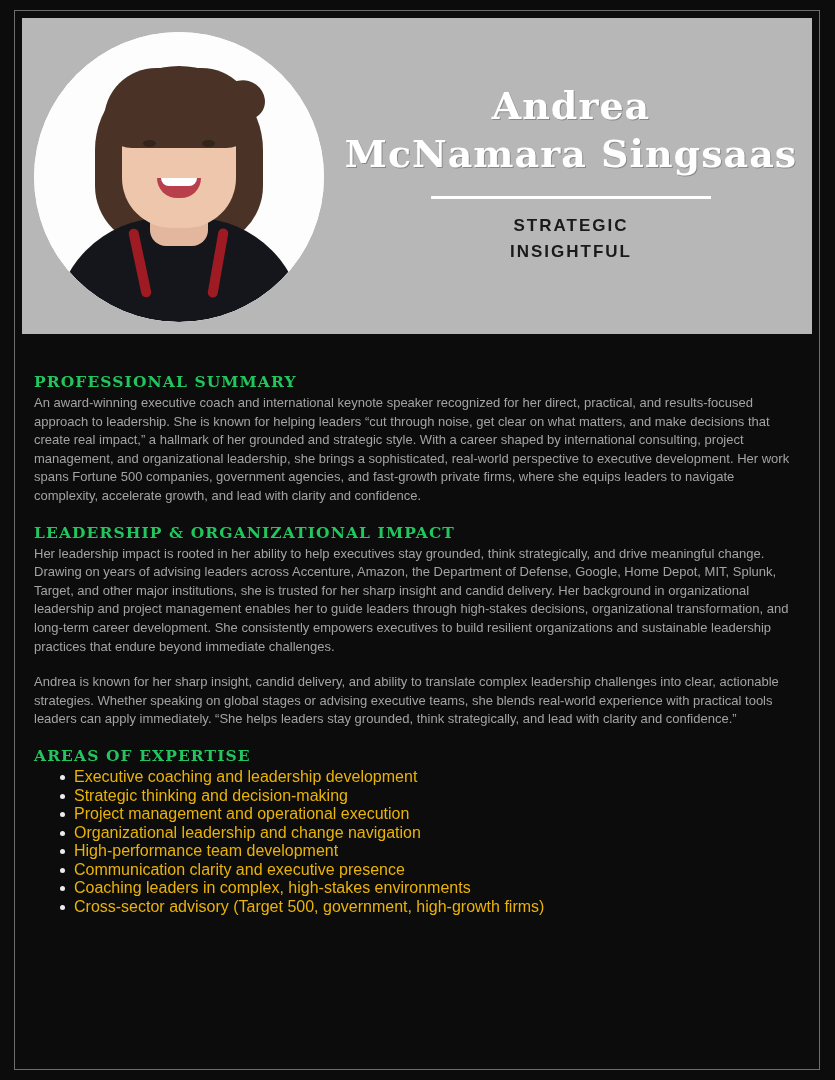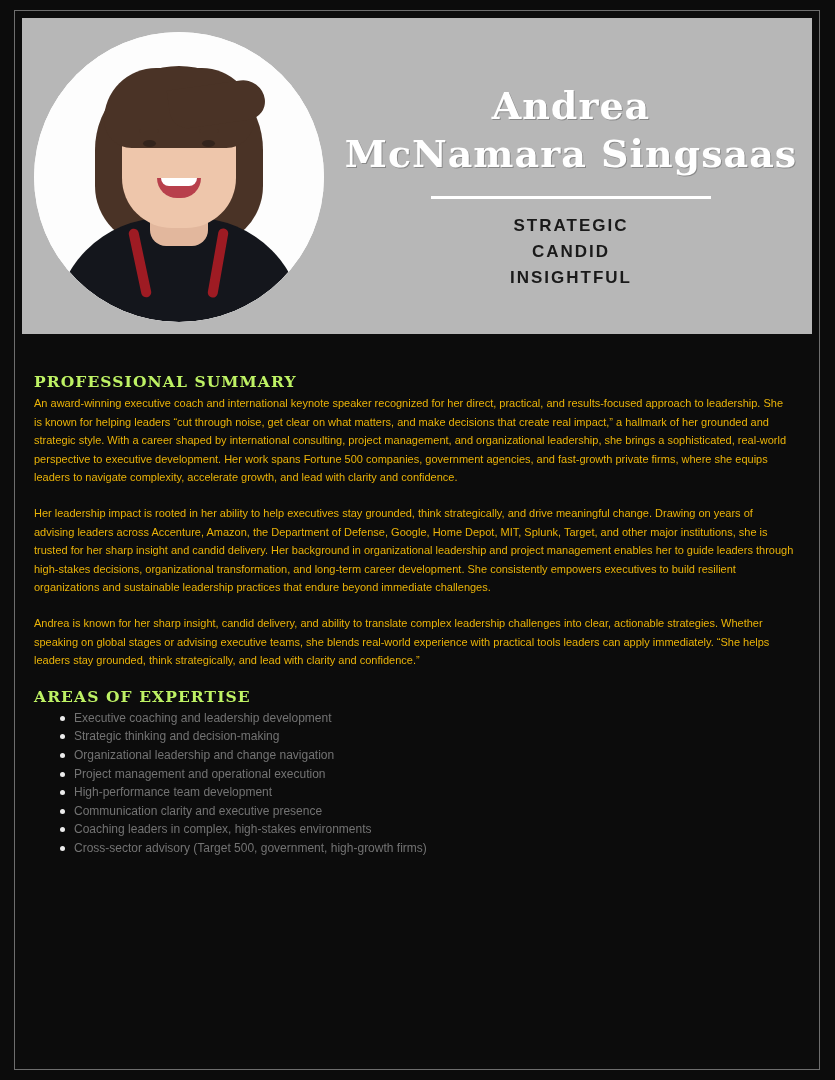--- a/index.html
+++ b/index.html
@@ -216,41 +216,41 @@
     top: 372px;
     width: 760px;
     color: #f2f2f2;
   }
   .section { margin-bottom: 17px; }
   .sec-title {
     font-family: "DejaVu Serif", serif;
     font-weight: 700;
     font-size: 15.5px;
     letter-spacing: 1.1px;
-    color: #bef264;
+    color: #22c55e;
     margin: 0 0 3px 0;
   }
   .sec-body {
     font-family: "Liberation Sans", sans-serif;
-    font-size: 11px;
+    font-size: 13px;
     line-height: 18.6px;
-    color: #eab308;
+    color: #a3a3a3;
     margin: 0;
     text-align: left;
   }
   ul.expertise {
     margin: 2px 0 0 0;
     padding-left: 26px;
     list-style: none;
   }
   ul.expertise li {
     position: relative;
-    font-size: 12px;
+    font-size: 16px;
     line-height: 18.6px;
-    color: #737373;
+    color: #eab308;
     padding-left: 14px;
   }
   ul.expertise li::before {
     content: "";
     position: absolute;
     left: 0;
     top: 7px;
     width: 5px;
     height: 5px;
     border-radius: 50%;
@@ -284,47 +284,47 @@
         <div class="ph-neck-l a"></div>
         <div class="ph-neck-l b"></div>
       </div>
     </div>
 
     <div class="name-block">
       <div class="name-line1">Andrea</div>
       <div class="name-line2">McNamara Singsaas</div>
       <div class="name-rule"></div>
       <div class="tagline">STRATEGIC</div>
-      <div class="tagline">CANDID</div>
       <div class="tagline">INSIGHTFUL</div>
     </div>
   </div>
 
   <div class="content">
 
     <div class="section">
       <h2 class="sec-title">PROFESSIONAL SUMMARY</h2>
       <p class="sec-body">An award-winning executive coach and international keynote speaker recognized for her direct, practical, and results-focused approach to leadership. She is known for helping leaders “cut through noise, get clear on what matters, and make decisions that create real impact,” a hallmark of her grounded and strategic style. With a career shaped by international consulting, project management, and organizational leadership, she brings a sophisticated, real-world perspective to executive development. Her work spans Fortune 500 companies, government agencies, and fast-growth private firms, where she equips leaders to navigate complexity, accelerate growth, and lead with clarity and confidence.</p>
     </div>
 
     <div class="section">
+      <h2 class="sec-title">LEADERSHIP &amp; ORGANIZATIONAL IMPACT</h2>
       <p class="sec-body">Her leadership impact is rooted in her ability to help executives stay grounded, think strategically, and drive meaningful change. Drawing on years of advising leaders across Accenture, Amazon, the Department of Defense, Google, Home Depot, MIT, Splunk, Target, and other major institutions, she is trusted for her sharp insight and candid delivery. Her background in organizational leadership and project management enables her to guide leaders through high-stakes decisions, organizational transformation, and long-term career development. She consistently empowers executives to build resilient organizations and sustainable leadership practices that endure beyond immediate challenges.</p>
     </div>
 
     <div class="section">
       <p class="sec-body">Andrea is known for her sharp insight, candid delivery, and ability to translate complex leadership challenges into clear, actionable strategies. Whether speaking on global stages or advising executive teams, she blends real-world experience with practical tools leaders can apply immediately.  “She helps leaders stay grounded, think strategically, and lead with clarity and confidence.”</p>
     </div>
 
     <div class="section">
       <h2 class="sec-title">AREAS OF EXPERTISE</h2>
       <ul class="expertise">
         <li>Executive coaching and leadership development</li>
         <li>Strategic thinking and decision-making</li>
+        <li>Project management and operational execution</li>
         <li>Organizational leadership and change navigation</li>
-        <li>Project management and operational execution</li>
         <li>High-performance team development</li>
         <li>Communication clarity and executive presence</li>
         <li>Coaching leaders in complex, high-stakes environments</li>
         <li>Cross-sector advisory (Target 500, government, high-growth firms)</li>
       </ul>
     </div>
 
   </div>
 </div>
 

